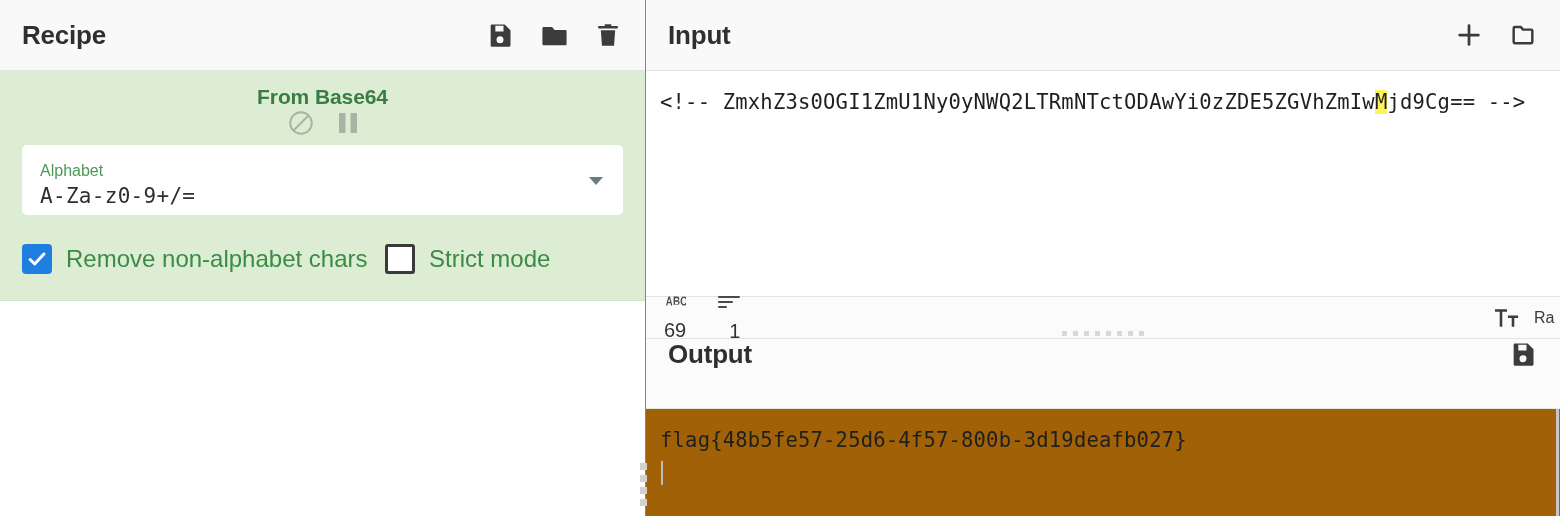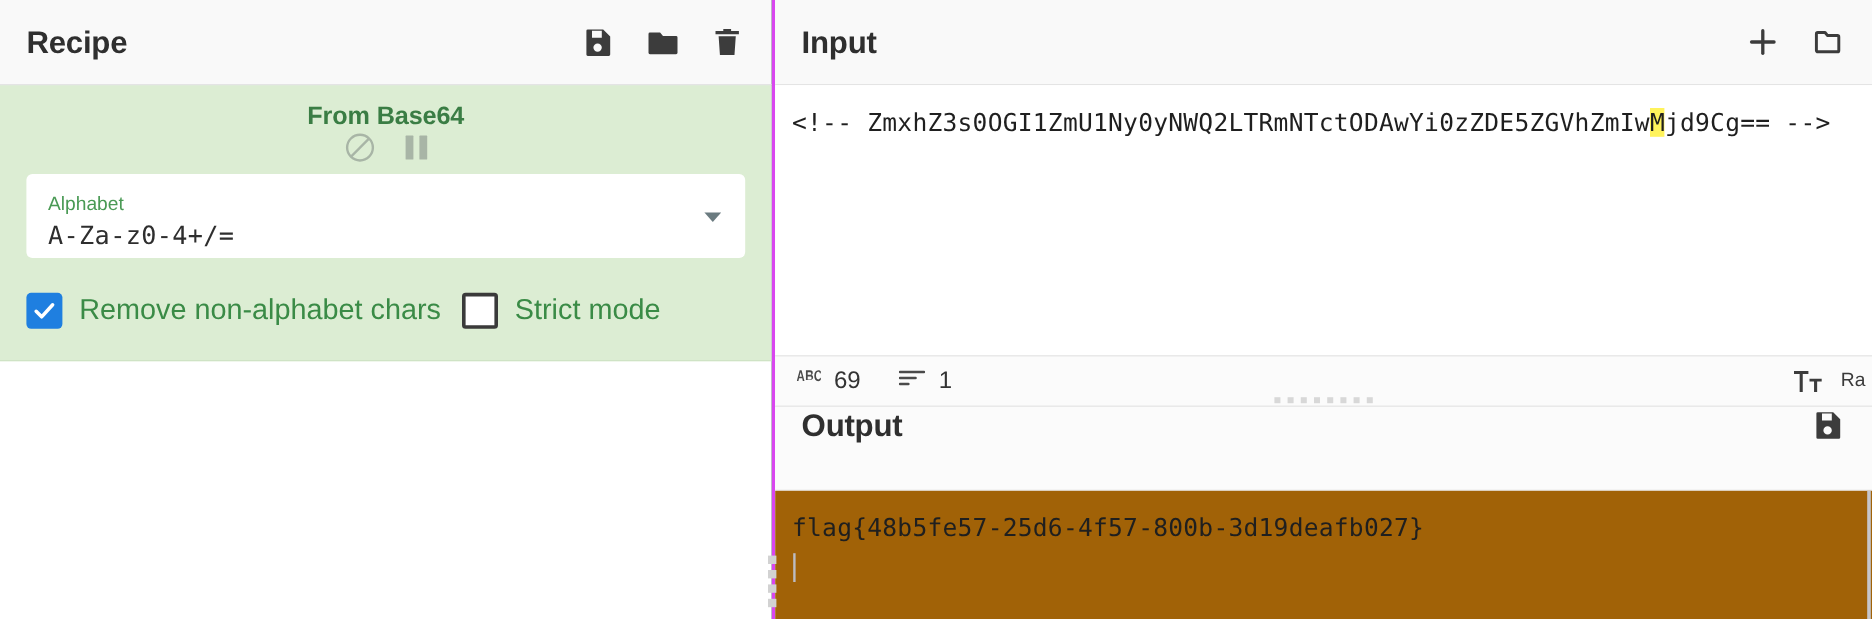--- a/index.html
+++ b/index.html
@@ -15,22 +15,22 @@
     width: 1560px; height: 516px;
     display: flex;
     background: #ffffff;
   }
 
   
   .recipe-pane {
     position: relative;
     width: 646px;
     height: 516px;
-    background: #14532d;
-    border-right: 3px solid #d946ef;
+    background: #d946ef;
+    border-right: 1px solid #d946ef;
     display: flex;
     flex-direction: column;
   }
   .pane-title-bar {
     height: 71px;
     flex: 0 0 71px;
     background: #f9f9f9;
     border-bottom: 1px solid #e4e4e4;
     display: flex;
     align-items: center;
@@ -194,21 +194,21 @@
     height: 43px;
     flex: 0 0 43px;
     background: #fbfbfb;
     border-top: 1px solid #e4e4e4;
     border-bottom: 1px solid #e4e4e4;
     display: flex;
     align-items: center;
     padding: 0 0 0 18px;
     position: relative;
   }
-  .sb-item { display: flex; align-items: flex-start; gap: 11px; margin-right: 32px; color: #4a4a4a; }
+  .sb-item { display: flex; align-items: flex-end; gap: 11px; margin-right: 32px; color: #4a4a4a; flex-direction: column; }
   .sb-val { font-size: 20px; color: #333; font-family: "Liberation Sans", sans-serif; }
   .sb-right {
     position: absolute;
     right: 0; top: 0; height: 100%;
     display: flex; align-items: center; gap: 12px;
     padding-right: 0;
   }
   .sb-enc { font-size: 16px; color: #3a3a3a; white-space: nowrap; overflow: hidden; width: 26px; }
 
   .h-splitter {
@@ -300,21 +300,21 @@
               <svg width="22" height="26" viewBox="0 0 22 26" fill="currentColor">
                   <rect x="2" y="3" width="6.5" height="20" rx="0.5"></rect>
                   <rect x="13.5" y="3" width="6.5" height="20" rx="0.5"></rect>
                 </svg>
             </span>
           </div>
         </div>
 
         <div class="arg-field">
           <div class="arg-label">Alphabet</div>
-          <div class="arg-value">A-Za-z0-4+/=</div>
+          <div class="arg-value">A-Za-z0-9+/=</div>
           <span class="arg-caret"></span>
         </div>
 
         <div class="arg-checks">
           <label class="chk-group first">
             <span class="chk-box on">
               <svg width="22" height="22" viewBox="0 0 24 24" fill="none" stroke="#ffffff" stroke-width="3.2" stroke-linecap="round" stroke-linejoin="round">
                   <polyline points="4.5,12.5 9.5,17.5 19.5,6.5"></polyline>
                 </svg>
             </span>

